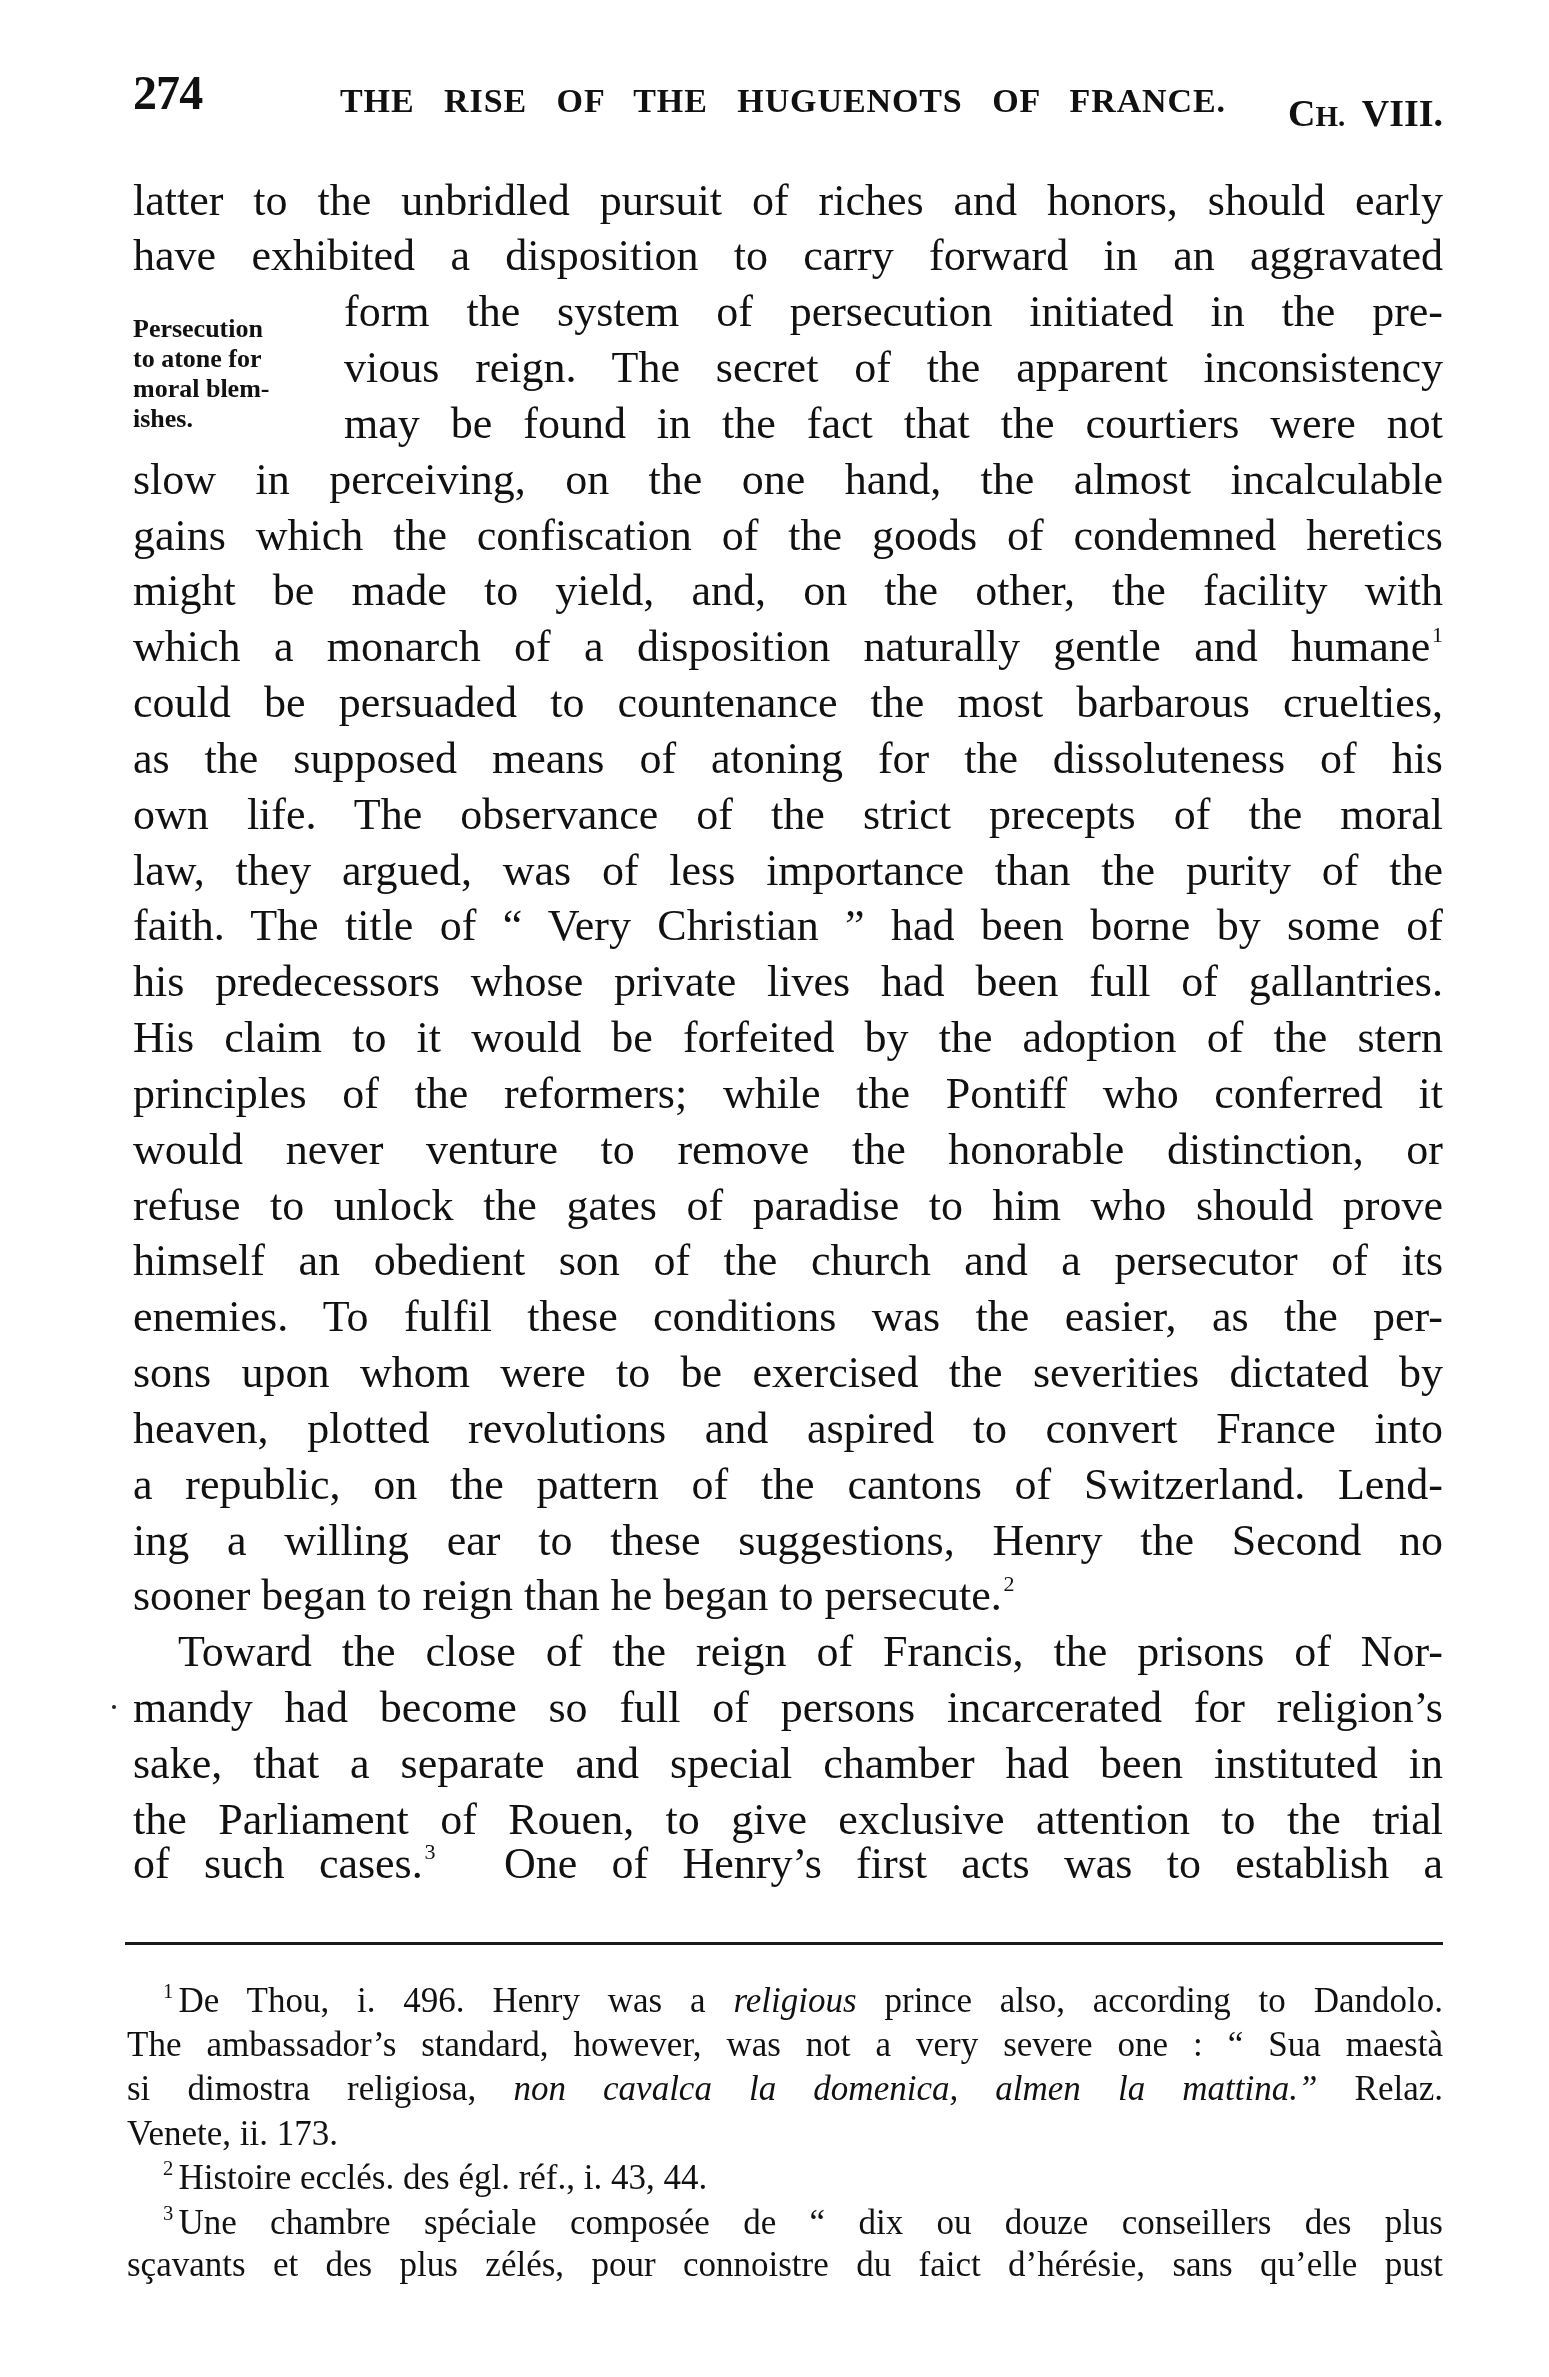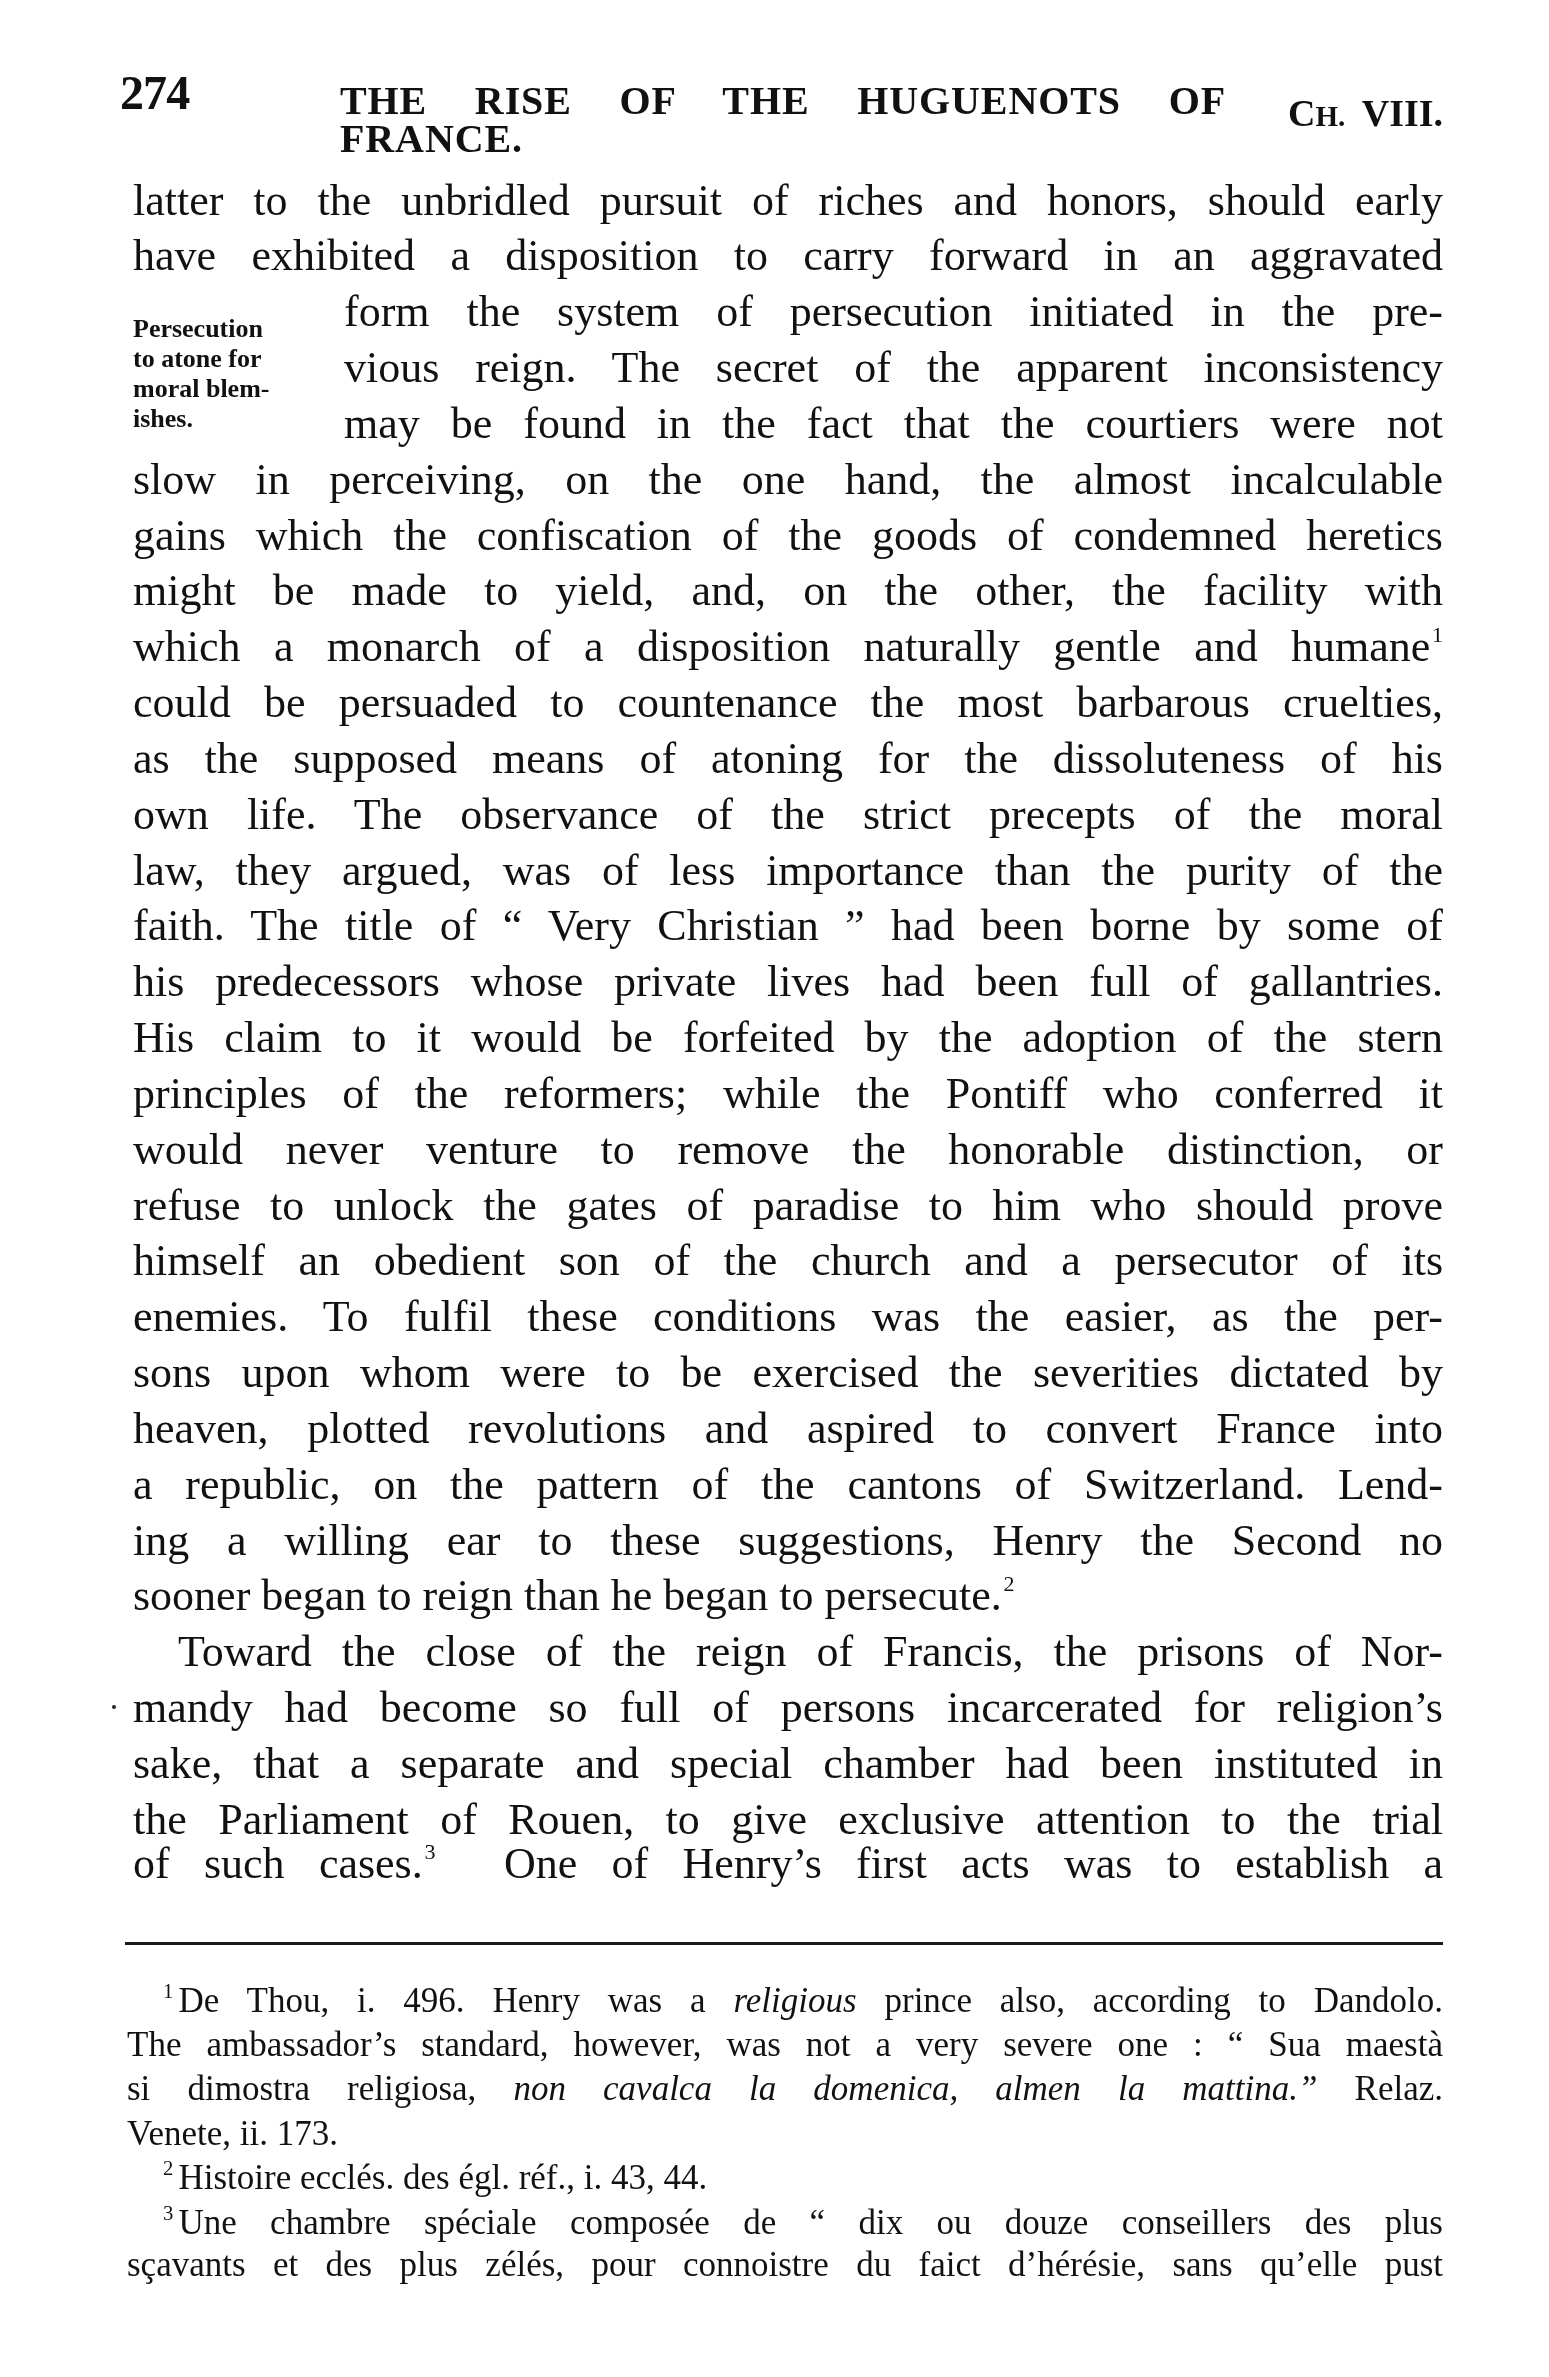--- a/index.html
+++ b/index.html
@@ -1,21 +1,21 @@
 <!DOCTYPE html>
 <html style="font-size:13.7px"><head>
 <meta charset="utf-8">
 <style>
   html, body { margin:0; padding:0; background:#ffffff; }
   body { width:1549px; height:2377px; position:relative; overflow:hidden; color:#111111;
          font-family:"Liberation Serif", "DejaVu Serif", serif; }
 
   
-  .page-num { position:absolute; left:120px; top:69px; font-size:48px; font-weight:bold; line-height:48px; letter-spacing:-0.9px; }
-  .run-title { position:absolute; left:340px; top:82px; width:886px; font-size:40px; font-weight:bold; line-height:38px;
+  .page-num { position:absolute; left:133px; top:69px; font-size:48px; font-weight:bold; line-height:48px; letter-spacing:-0.9px; }
+  .run-title { position:absolute; left:340px; top:82px; width:886px; font-size:34px; font-weight:bold; line-height:38px;
                text-align:justify; text-align-last:justify; letter-spacing:0.9px; }
   .run-chapter { position:absolute; left:1288px; top:82px; width:155px; font-size:38px; font-weight:bold; line-height:38px;
                  text-align:justify; text-align-last:justify;margin-top:12px; }
   .run-chapter .sc { font-size:29px; }
 
   
   .line { position:absolute; height:56px; font-size:44px; line-height:56px; white-space:nowrap;
           text-align:justify; text-align-last:justify; }
   .line.last { text-align-last:left; }
   sup.fn { font-size:22px; vertical-align:0; position:relative; top:-19px; margin-left:1.7px; }

